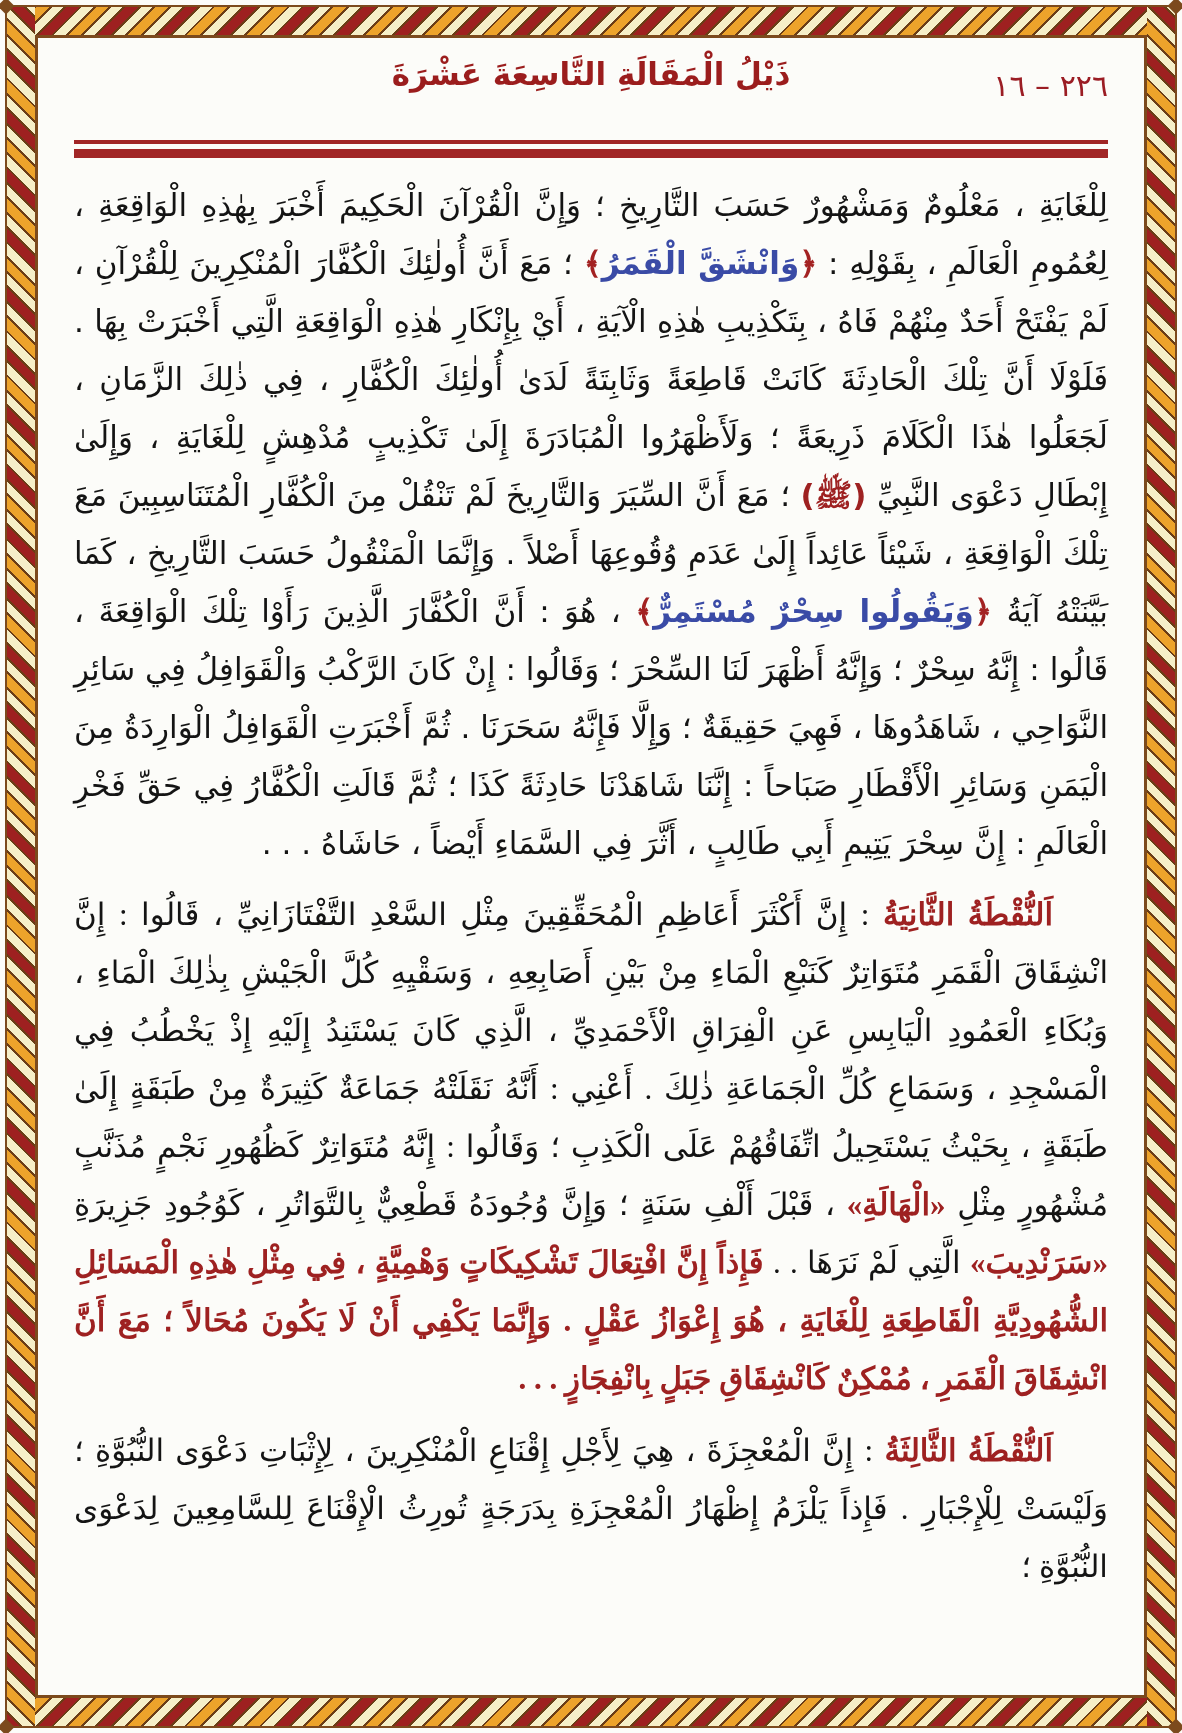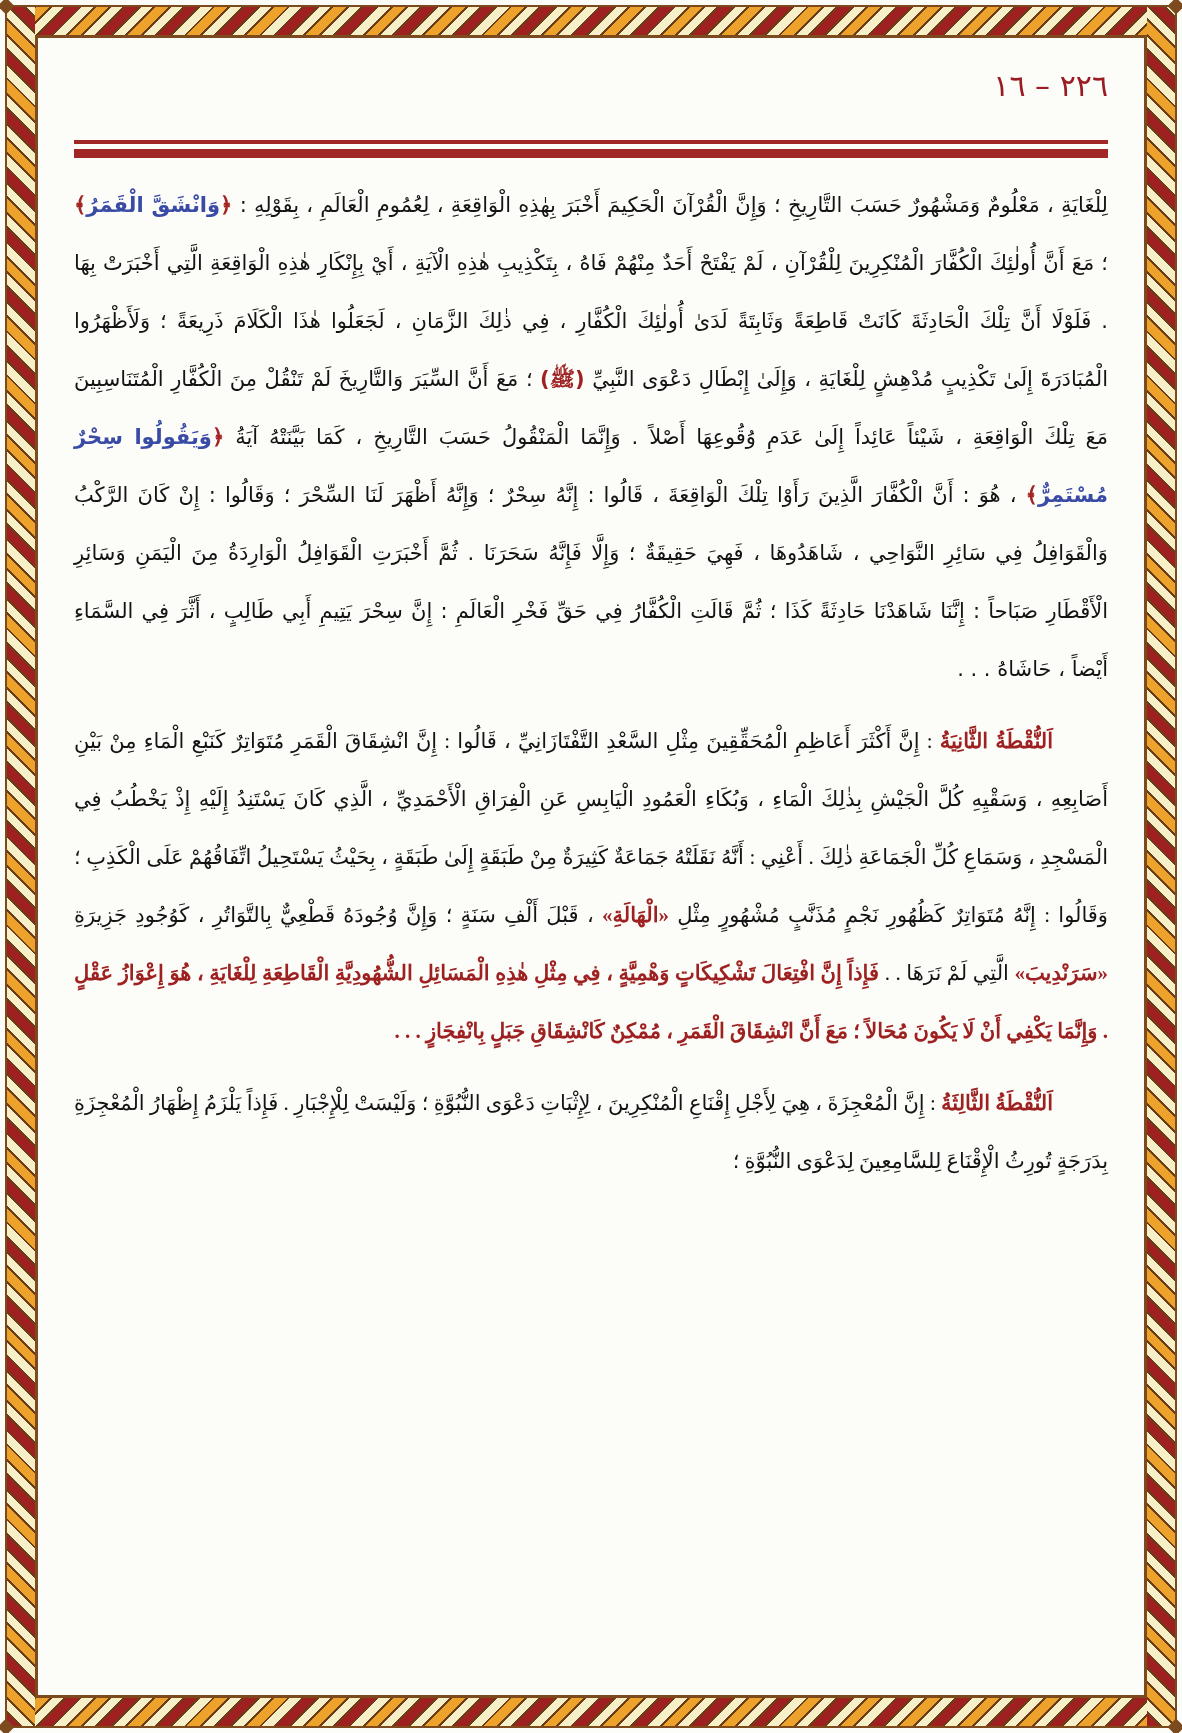--- a/index.html
+++ b/index.html
@@ -75,21 +75,21 @@
     white-space:nowrap;
   }
   .rule {
     height:5px;
     border-top:4px solid #a12626;
     border-bottom:9px solid #a12626;
     margin-top:2px;
   }
   .body-text {
     margin-top:18px;
-    font-size:21px;
+    font-size:31px;
     line-height:58px;
     color:#141414;
     text-align:justify;
   }
   .para { margin:0; }
   .para + .para { margin-top:14px; }
   .para.indent { text-indent:55px;font-family:Liberation Serif, serif; }
   .run-normal { color:#141414; }
   .run-red { color:#9e2121; font-weight:bold; }
   .run-red-bold { color:#9e2121; font-weight:bold; }
@@ -108,20 +108,21 @@
   <div class="border-strip v strip-right"></div>
   <div class="frame-inner-line"></div>
   <div class="corner-spike corner-tl"></div>
   <div class="corner-spike corner-tr"></div>
   <div class="corner-spike corner-bl"></div>
   <div class="corner-spike corner-br"></div>
 
   <div class="content">
     <div class="header">
       <div class="page-num">٢٢٦ – ١٦</div>
+      <div class="hdr-title">ذَيْلُ الْمَقَالَةِ التَّاسِعَةَ عَشْرَةَ</div>
     </div>
     <div class="rule"></div>
     <div class="body-text">
         <p class="para"><span class="run-normal">لِلْغَايَةِ ، مَعْلُومٌ وَمَشْهُورٌ حَسَبَ التَّارِيخِ ؛ وَإِنَّ الْقُرْآنَ الْحَكِيمَ أَخْبَرَ بِهٰذِهِ الْوَاقِعَةِ ، لِعُمُومِ الْعَالَمِ ، بِقَوْلِهِ : </span><span class="run-bracket">﴿</span><span class="run-quran">وَانْشَقَّ الْقَمَرُ</span><span class="run-bracket">﴾</span><span class="run-normal"> ؛ مَعَ أَنَّ أُولٰئِكَ الْكُفَّارَ الْمُنْكِرِينَ لِلْقُرْآنِ ، لَمْ يَفْتَحْ أَحَدٌ مِنْهُمْ فَاهُ ، بِتَكْذِيبِ هٰذِهِ الْآيَةِ ، أَيْ بِإِنْكَارِ هٰذِهِ الْوَاقِعَةِ الَّتِي أَخْبَرَتْ بِهَا . فَلَوْلَا أَنَّ تِلْكَ الْحَادِثَةَ كَانَتْ قَاطِعَةً وَثَابِتَةً لَدَىٰ أُولٰئِكَ الْكُفَّارِ ، فِي ذٰلِكَ الزَّمَانِ ، لَجَعَلُوا هٰذَا الْكَلَامَ ذَرِيعَةً ؛ وَلَأَظْهَرُوا الْمُبَادَرَةَ إِلَىٰ تَكْذِيبٍ مُدْهِشٍ لِلْغَايَةِ ، وَإِلَىٰ إِبْطَالِ دَعْوَى النَّبِيِّ </span><span class="run-red">(ﷺ)</span><span class="run-normal"> ؛ مَعَ أَنَّ السِّيَرَ وَالتَّارِيخَ لَمْ تَنْقُلْ مِنَ الْكُفَّارِ الْمُتَنَاسِبِينَ مَعَ تِلْكَ الْوَاقِعَةِ ، شَيْئاً عَائِداً إِلَىٰ عَدَمِ وُقُوعِهَا أَصْلاً . وَإِنَّمَا الْمَنْقُولُ حَسَبَ التَّارِيخِ ، كَمَا بَيَّنَتْهُ آيَةُ </span><span class="run-bracket">﴿</span><span class="run-quran">وَيَقُولُوا سِحْرٌ مُسْتَمِرٌّ</span><span class="run-bracket">﴾</span><span class="run-normal"> ، هُوَ : أَنَّ الْكُفَّارَ الَّذِينَ رَأَوْا تِلْكَ الْوَاقِعَةَ ، قَالُوا : إِنَّهُ سِحْرٌ ؛ وَإِنَّهُ أَظْهَرَ لَنَا السِّحْرَ ؛ وَقَالُوا : إِنْ كَانَ الرَّكْبُ وَالْقَوَافِلُ فِي سَائِرِ النَّوَاحِي ، شَاهَدُوهَا ، فَهِيَ حَقِيقَةٌ ؛ وَإِلَّا فَإِنَّهُ سَحَرَنَا . ثُمَّ أَخْبَرَتِ الْقَوَافِلُ الْوَارِدَةُ مِنَ الْيَمَنِ وَسَائِرِ الْأَقْطَارِ صَبَاحاً : إِنَّنَا شَاهَدْنَا حَادِثَةً كَذَا ؛ ثُمَّ قَالَتِ الْكُفَّارُ فِي حَقِّ فَخْرِ الْعَالَمِ : إِنَّ سِحْرَ يَتِيمِ أَبِي طَالِبٍ ، أَثَّرَ فِي السَّمَاءِ أَيْضاً ، حَاشَاهُ . . .</span></p>
         <p class="para indent"><span class="run-red-bold">اَلنُّقْطَةُ الثَّانِيَةُ</span><span class="run-normal"> : إِنَّ أَكْثَرَ أَعَاظِمِ الْمُحَقِّقِينَ مِثْلِ السَّعْدِ التَّفْتَازَانِيِّ ، قَالُوا : إِنَّ انْشِقَاقَ الْقَمَرِ مُتَوَاتِرٌ كَنَبْعِ الْمَاءِ مِنْ بَيْنِ أَصَابِعِهِ ، وَسَقْيِهِ كُلَّ الْجَيْشِ بِذٰلِكَ الْمَاءِ ، وَبُكَاءِ الْعَمُودِ الْيَابِسِ عَنِ الْفِرَاقِ الْأَحْمَدِيِّ ، الَّذِي كَانَ يَسْتَنِدُ إِلَيْهِ إِذْ يَخْطُبُ فِي الْمَسْجِدِ ، وَسَمَاعِ كُلِّ الْجَمَاعَةِ ذٰلِكَ . أَعْنِي : أَنَّهُ نَقَلَتْهُ جَمَاعَةٌ كَثِيرَةٌ مِنْ طَبَقَةٍ إِلَىٰ طَبَقَةٍ ، بِحَيْثُ يَسْتَحِيلُ اتِّفَاقُهُمْ عَلَى الْكَذِبِ ؛ وَقَالُوا : إِنَّهُ مُتَوَاتِرٌ كَظُهُورِ نَجْمٍ مُذَنَّبٍ مُشْهُورٍ مِثْلِ </span><span class="run-red-bold">«الْهَالَةِ»</span><span class="run-normal"> ، قَبْلَ أَلْفِ سَنَةٍ ؛ وَإِنَّ وُجُودَهُ قَطْعِيٌّ بِالتَّوَاتُرِ ، كَوُجُودِ جَزِيرَةِ </span><span class="run-red-bold">«سَرَنْدِيبَ»</span><span class="run-normal"> الَّتِي لَمْ نَرَهَا . . </span><span class="run-red">فَإِذاً إِنَّ افْتِعَالَ تَشْكِيكَاتٍ وَهْمِيَّةٍ ، فِي مِثْلِ هٰذِهِ الْمَسَائِلِ الشُّهُودِيَّةِ الْقَاطِعَةِ لِلْغَايَةِ ، هُوَ إِعْوَازُ عَقْلٍ . وَإِنَّمَا يَكْفِي أَنْ لَا يَكُونَ مُحَالاً ؛ مَعَ أَنَّ انْشِقَاقَ الْقَمَرِ ، مُمْكِنٌ كَانْشِقَاقِ جَبَلٍ بِانْفِجَازٍ . . .</span></p>
         <p class="para indent"><span class="run-red-bold">اَلنُّقْطَةُ الثَّالِثَةُ</span><span class="run-normal"> : إِنَّ الْمُعْجِزَةَ ، هِيَ لِأَجْلِ إِقْنَاعِ الْمُنْكِرِينَ ، لِإِثْبَاتِ دَعْوَى النُّبُوَّةِ ؛ وَلَيْسَتْ لِلْإِجْبَارِ . فَإِذاً يَلْزَمُ إِظْهَارُ الْمُعْجِزَةِ بِدَرَجَةٍ تُورِثُ الْإِقْنَاعَ لِلسَّامِعِينَ لِدَعْوَى النُّبُوَّةِ ؛</span></p>
       </div>
   </div>
 </div>
 

